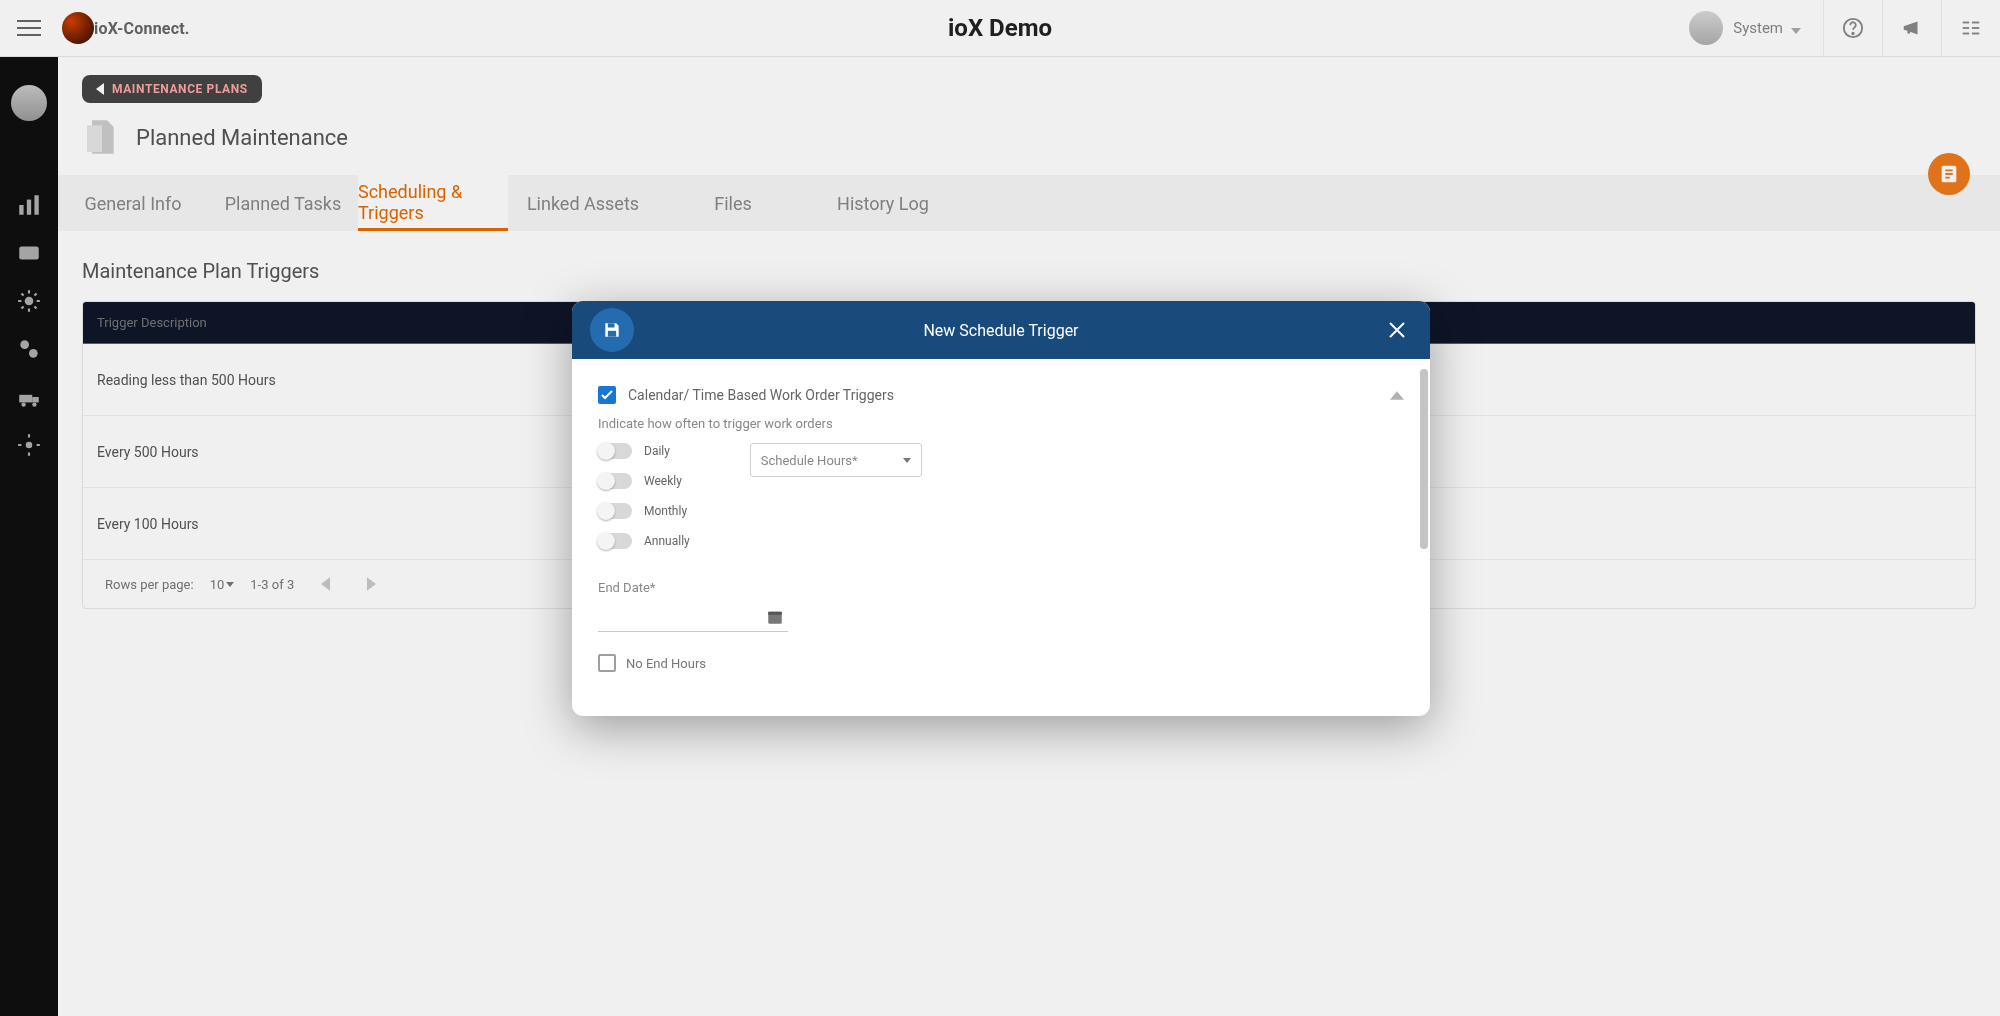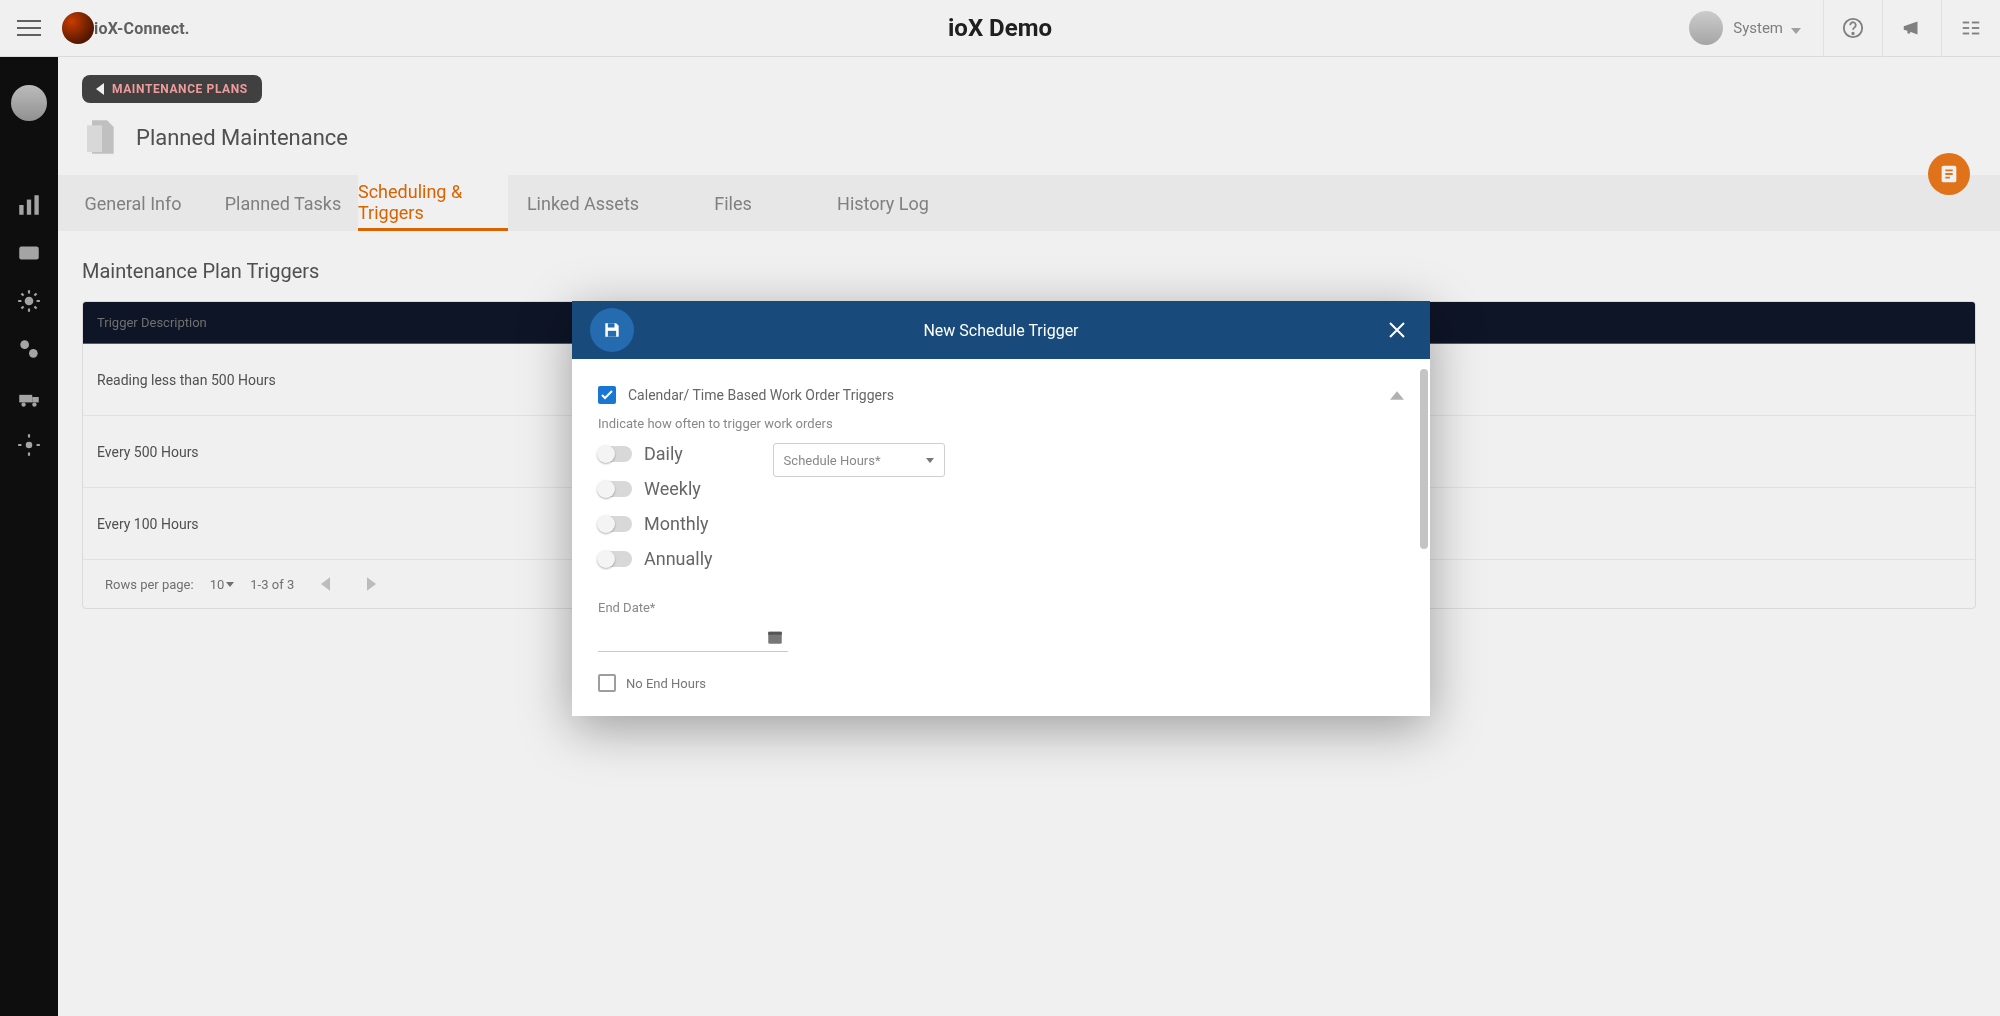--- a/index.html
+++ b/index.html
@@ -41,34 +41,34 @@
 .tbl{border:1px solid #e8e8e8;border-radius:4px;overflow:hidden}
 .tbl-head,.tbl-row{display:flex;align-items:center;padding:0 14px}
 .tbl-head{height:42px;background:#0f172a;border-bottom:1px solid #c2410c;color:#777;font-size:13px}
 .tbl-row{height:72px;border-bottom:1px solid #f0f0f0;color:#555;font-size:14px}
 .col-a{width:28%}.col-b{width:18%}.col-c{width:18%}.col-d{width:36%}
 .pager{height:48px;display:flex;align-items:center;padding:0 22px;color:#777;font-size:13px;gap:16px}
 .pager .spacer{flex:1}
 .pager-sel{display:flex;align-items:center;gap:2px}
 .pg-btn{width:30px;height:30px;display:flex;align-items:center;justify-content:center;opacity:.4}
 .scrim{position:absolute;inset:0;background:rgba(0,0,0,.06)}
-.modal{position:absolute;left:572px;top:301px;width:858px;height:415px;background:#fff;box-shadow:0 12px 48px rgba(0,0,0,.35);border-radius:0;overflow:hidden;display:flex;flex-direction:column}
+.modal{position:absolute;left:572px;top:301px;width:858px;height:415px;background:#fff;box-shadow:0 12px 48px rgba(0,0,0,.35);border-radius:11px;overflow:hidden;display:flex;flex-direction:column}
 .modal-head{height:58px;background:#184a7b;color:#fff;display:flex;align-items:center;padding:0 18px;position:relative}
 .save-fab{width:44px;height:44px;border-radius:50%;background:#256bb0;display:flex;align-items:center;justify-content:center;margin-right:18px;cursor:pointer}
 .modal-head-title{position:absolute;left:50%;transform:translateX(-50%);font-size:16px}
 .close-btn{margin-left:auto;width:30px;height:30px;display:flex;align-items:center;justify-content:center;cursor:pointer}
 .modal-body{flex:1;padding:18px 26px;overflow:hidden;position:relative}
 .acc-head{display:flex;align-items:center;gap:12px;margin:8px 0 12px}
 .chk{width:18px;height:18px;background:#1976d2;border-radius:2px;display:flex;align-items:center;justify-content:center}
 .acc-title{color:#666;font-size:14px}
 .acc-chev{margin-left:auto;opacity:.5}
 .hint{color:#888;font-size:13px;margin:8px 0 12px}
 .opts{display:flex;gap:60px}
 .opt-col{display:flex;flex-direction:column;gap:14px}
-.opt{display:flex;align-items:center;gap:12px;color:#666;font-size:18px}
+.opt{display:flex;align-items:center;gap:12px;color:#666;font-size:12px}
 .sw{width:34px;height:16px;border-radius:10px;background:#d8d8d8;position:relative}
 .sw::after{content:"";width:18px;height:18px;background:#f4f4f4;border-radius:50%;position:absolute;left:-1px;top:-1px;box-shadow:0 1px 2px rgba(0,0,0,.3)}
 .sel{border:1px solid #cfcfcf;border-radius:3px;width:172px;height:34px;display:flex;align-items:center;padding:0 10px;color:#888;font-size:13px;justify-content:space-between;cursor:pointer}
 .dates{display:flex;gap:80px;margin-top:28px}
 .date-field label{color:#888;font-size:13px}
 .date-input{width:190px;border:none;border-bottom:1px solid #c8c8c8;height:30px;display:flex;align-items:center;justify-content:flex-end;padding-right:4px;margin-top:6px}
 .noend{display:flex;align-items:center;gap:10px;margin-top:22px;color:#777;font-size:13px}
 .noend-box{width:18px;height:18px;border:2px solid #9e9e9e;border-radius:2px}
 .modal-scroll{position:absolute;right:2px;top:10px;width:8px;height:180px;background:#c4c4c4;border-radius:4px}
 </style>

